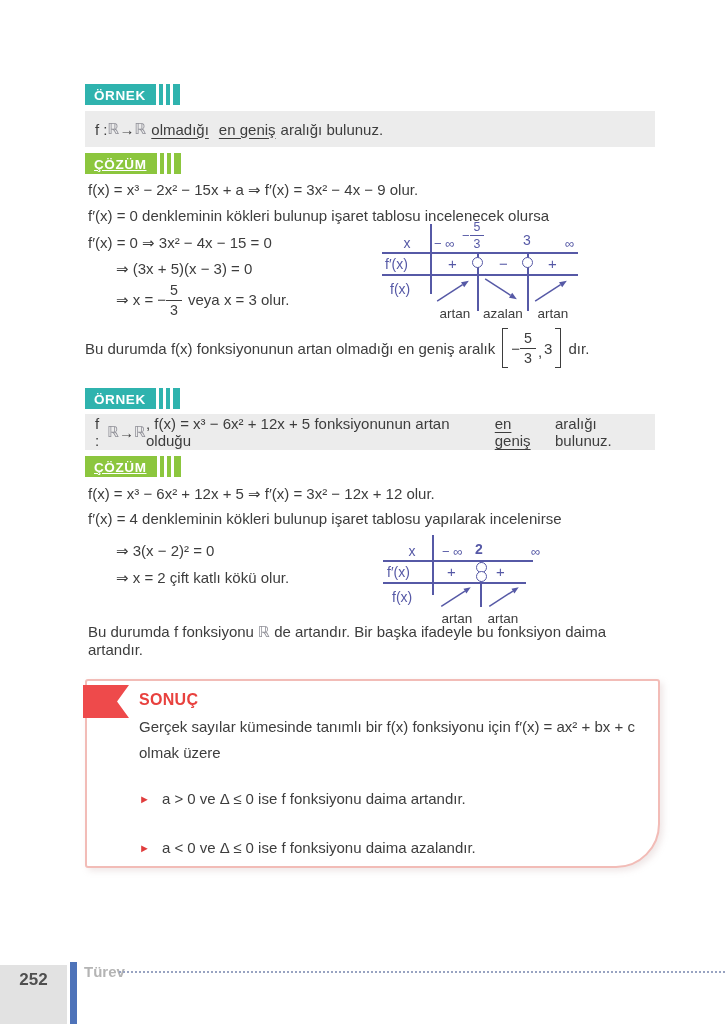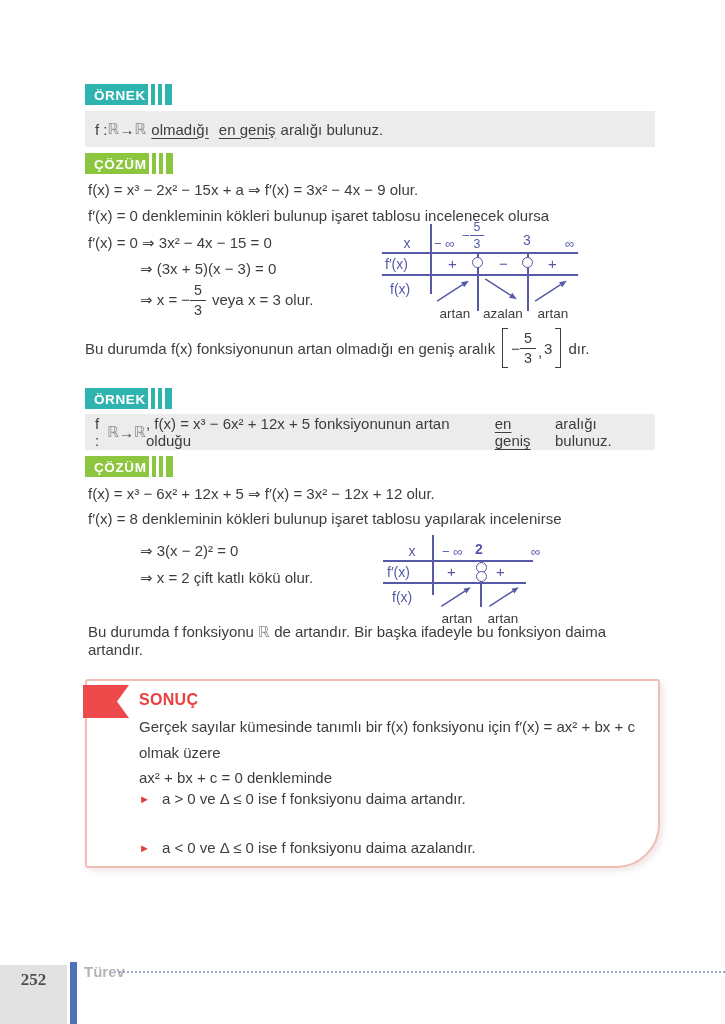--- a/index.html
+++ b/index.html
@@ -2,37 +2,37 @@
 <html><head>
 <meta charset="utf-8">
 <style>
   html,body{margin:0;padding:0;background:#fff;}
   .page{position:relative;width:725px;height:1024px;background:#ffffff;overflow:hidden;
         font-family:"Liberation Sans","DejaVu Sans",sans-serif;color:#3d3d3d;font-size:15px;}
 
   
   .badge{position:absolute;left:85px;display:flex;align-items:stretch;height:21px;}
   .badge-label{color:#fff;font-weight:bold;font-size:13.5px;letter-spacing:.6px;
-               padding:2px 2px 0 9px;display:flex;align-items:center;}
+               padding:2px 10px 0 9px;display:flex;align-items:center;}
   .teal-bg{background:#2fb3ae;}
-  .green-bg{background:#8cc63e;}
+  .green-bg{background:#8cc63e;text-decoration:underline;}
   .stripe{display:inline-block;margin-left:3px;height:100%;}
   .stripe.w1{width:4px;} .stripe.w2{width:4px;} .stripe.w3{width:7px;}
 
   
   .statement{position:absolute;left:85px;width:570px;height:36px;background:#ececec;
              display:flex;align-items:center;padding:0 0 0 10px;box-sizing:border-box;font-size:15px;}
   .reals{color:#8f8f97;font-family:"DejaVu Sans",sans-serif;}
   .u{text-decoration:underline;text-underline-offset:3px;margin:0 5px;}
 
   .mathline{position:absolute;left:88px;white-space:nowrap;font-size:15px;}
 
   .steps{position:absolute;left:88px;}
   .step-row{height:26px;line-height:26px;white-space:nowrap;}
-  .step-row.ind{margin-left:52px;}
+  .step-row.ind{margin-left:28px;}
   .step-row.fracline{height:36px;display:flex;align-items:center;}
 
   .frac{display:inline-block;vertical-align:middle;text-align:center;line-height:1;font-size:0.95em;}
   .frac .num{display:block;padding:0 4px 2px;}
   .frac .den{display:block;border-top:1.5px solid currentColor;padding:2px 4px 0;}
 
   
   .concl{position:absolute;left:85px;display:flex;align-items:center;white-space:nowrap;}
   .bk{display:inline-block;width:6px;height:40px;box-sizing:border-box;}
   .bk.l{border-left:1.8px solid #3d3d3d;border-top:1.8px solid #3d3d3d;border-bottom:1.8px solid #3d3d3d;margin-left:7px;}
@@ -57,21 +57,21 @@
          box-shadow:3px 3px 6px rgba(190,160,160,.25);}
   .ribbon{position:absolute;left:-4px;top:4px;width:46px;height:33px;background:#ee4a4b;
           clip-path:polygon(0 0,100% 0,74% 50%,100% 100%,0 100%);}
   .sonuc-title{position:absolute;left:52px;top:10px;color:#e8413e;font-weight:bold;font-size:16px;letter-spacing:.3px;}
   .sonuc-p{position:absolute;left:52px;width:500px;line-height:26px;}
   .bullet-row{position:absolute;left:52px;white-space:nowrap;}
   .bullet{color:#e03c3c;font-size:11px;margin-right:12px;vertical-align:1px;}
 
   
   .pagenum-box{position:absolute;left:0;top:965px;width:67px;height:59px;background:#e2e2e2;}
-  .pagenum{display:block;text-align:center;margin-top:5px;font-size:17px;font-weight:bold;color:#4f4f4f;font-family:Liberation Serif, serif;}
+  .pagenum{display:block;text-align:center;margin-top:5px;font-size:17px;font-weight:bold;color:#4f4f4f;}
   .footer-bar{position:absolute;left:70px;top:962px;width:7px;height:62px;background:#4e73b9;}
   .footer-section{position:absolute;left:84px;top:963px;font-size:15px;font-weight:bold;color:#b4b4b4;}
   .footer-dots{position:absolute;left:119px;top:965px;width:606px;height:6px;border-bottom:2px dotted #98a3c1;}
 </style>
 </head>
 <body>
 
 <div class="page">
 
   <div class="badge" style="top:84px">
@@ -192,21 +192,21 @@
   </div>
 
   <div class="badge" style="top:456px">
     <span class="badge-label green-bg">ÇÖZÜM</span>
     <span class="stripe w1 green-bg"></span>
     <span class="stripe w2 green-bg"></span>
     <span class="stripe w3 green-bg"></span>
   </div>
 
   <div class="mathline" style="top:485px">f(x) = x³ − 6x² + 12x + 5 ⇒ f′(x) = 3x² − 12x + 12  olur.</div>
-  <div class="mathline" style="top:510px">f′(x) = 8  denkleminin kökleri bulunup işaret tablosu yapılarak incelenirse</div>
+  <div class="mathline" style="top:510px">f′(x) = 4  denkleminin kökleri bulunup işaret tablosu yapılarak incelenirse</div>
 
   <div class="steps" style="top:537px">
     <div class="step-row ind" style="height:27px;line-height:27px">⇒ 3(x − 2)² = 0</div>
     <div class="step-row ind" style="height:27px;line-height:27px">⇒ x = 2  çift katlı kökü olur.</div>
   </div>
 
   <div class="sign-table" style="left:383px;top:535px;width:170px;height:92px">
     <div class="tl hline" style="left:0;top:25px;width:150px"></div>
     <div class="tl hline" style="left:0;top:47px;width:143px"></div>
     <div class="tl vline" style="left:49px;top:0;height:60px"></div>
@@ -237,21 +237,20 @@
   </div>
 
   <div class="mathline" style="top:623px;white-space:normal;width:570px">
     <span>Bu durumda f fonksiyonu </span><span class="reals">ℝ</span><span> de artandır. Bir başka ifadeyle bu fonksiyon daima artandır.</span>
   </div>
 
   <div class="sonuc">
     <div class="ribbon"></div>
     <div class="sonuc-title">SONUÇ</div>
     <div class="sonuc-p" style="top:33px">Gerçek sayılar kümesinde tanımlı bir  f(x)  fonksiyonu için  f′(x) = ax² + bx + c  olmak üzere</div>
-    <div class="sonuc-p" style="top:84px">ax² + bx + c = 0  denkleminde</div>
     <div class="bullet-row" style="top:109px">
       <span class="bullet">►</span><span>a &gt; 0  ve  Δ ≤ 0  ise  f  fonksiyonu daima artandır.</span>
     </div>
     <div class="bullet-row" style="top:158px">
       <span class="bullet">►</span><span>a &lt; 0  ve  Δ ≤ 0  ise  f  fonksiyonu daima azalandır.</span>
     </div>
   </div>
 
   <div class="pagenum-box">
     <span class="pagenum">252</span>

